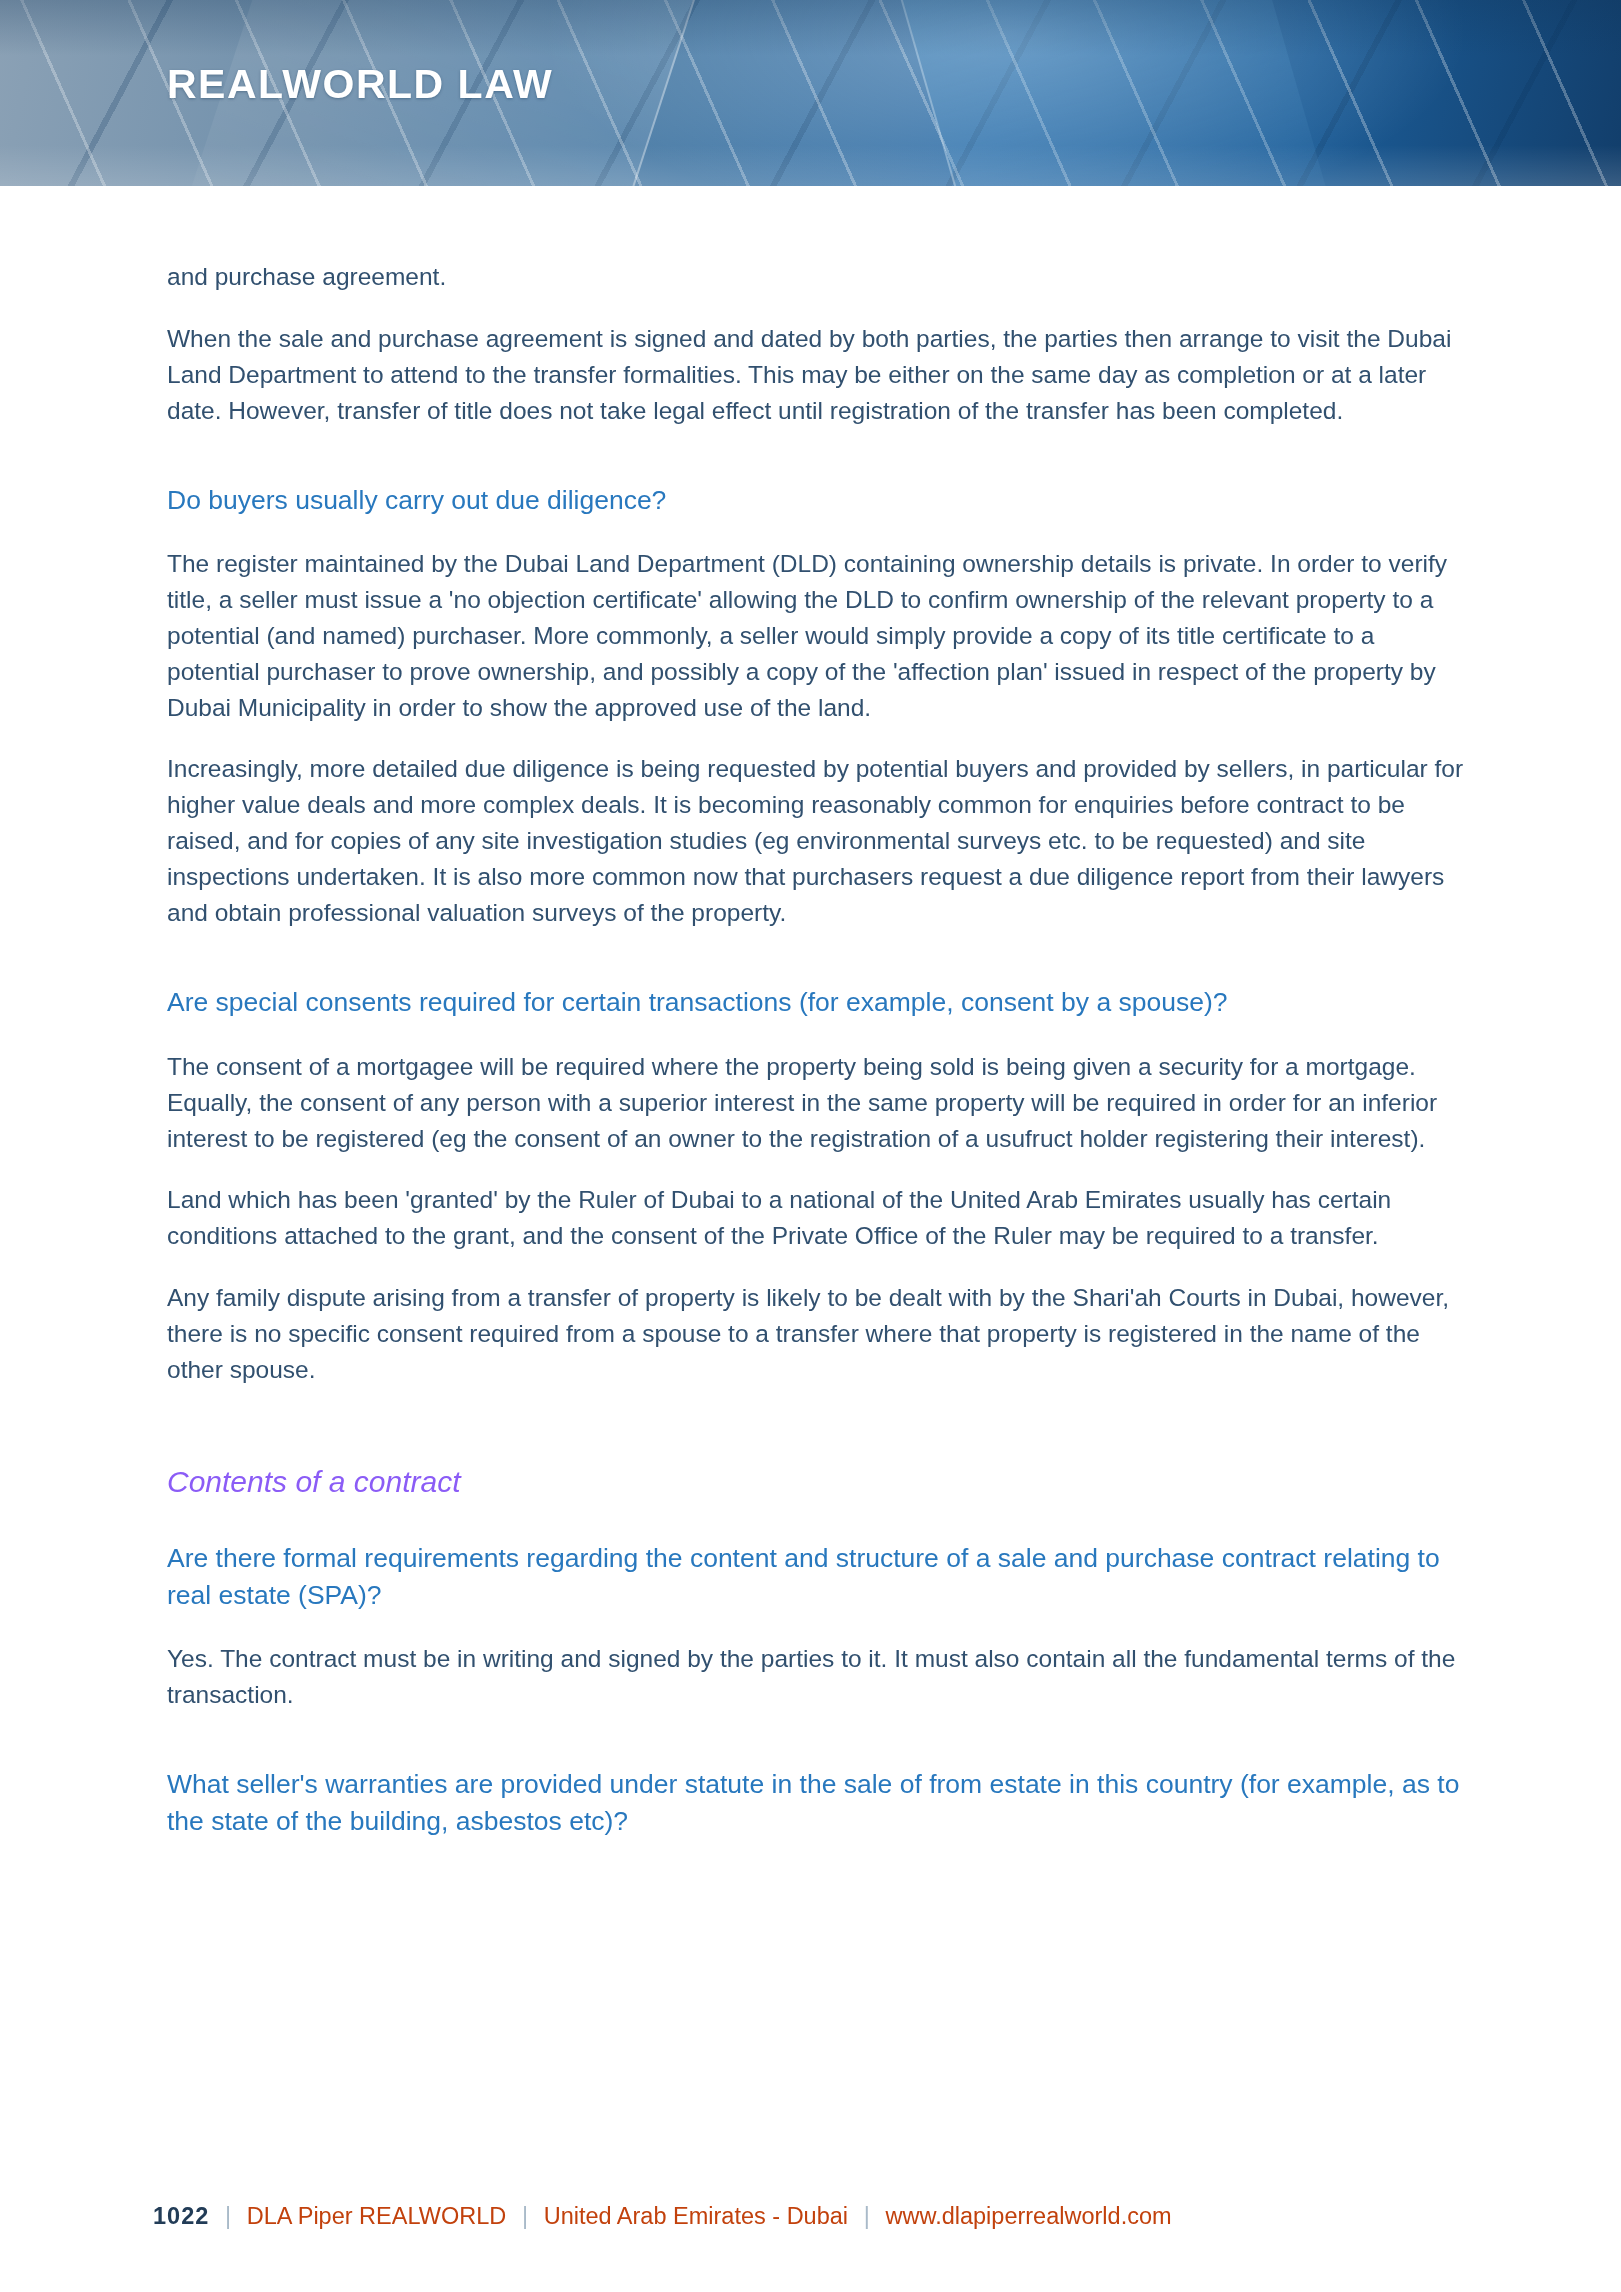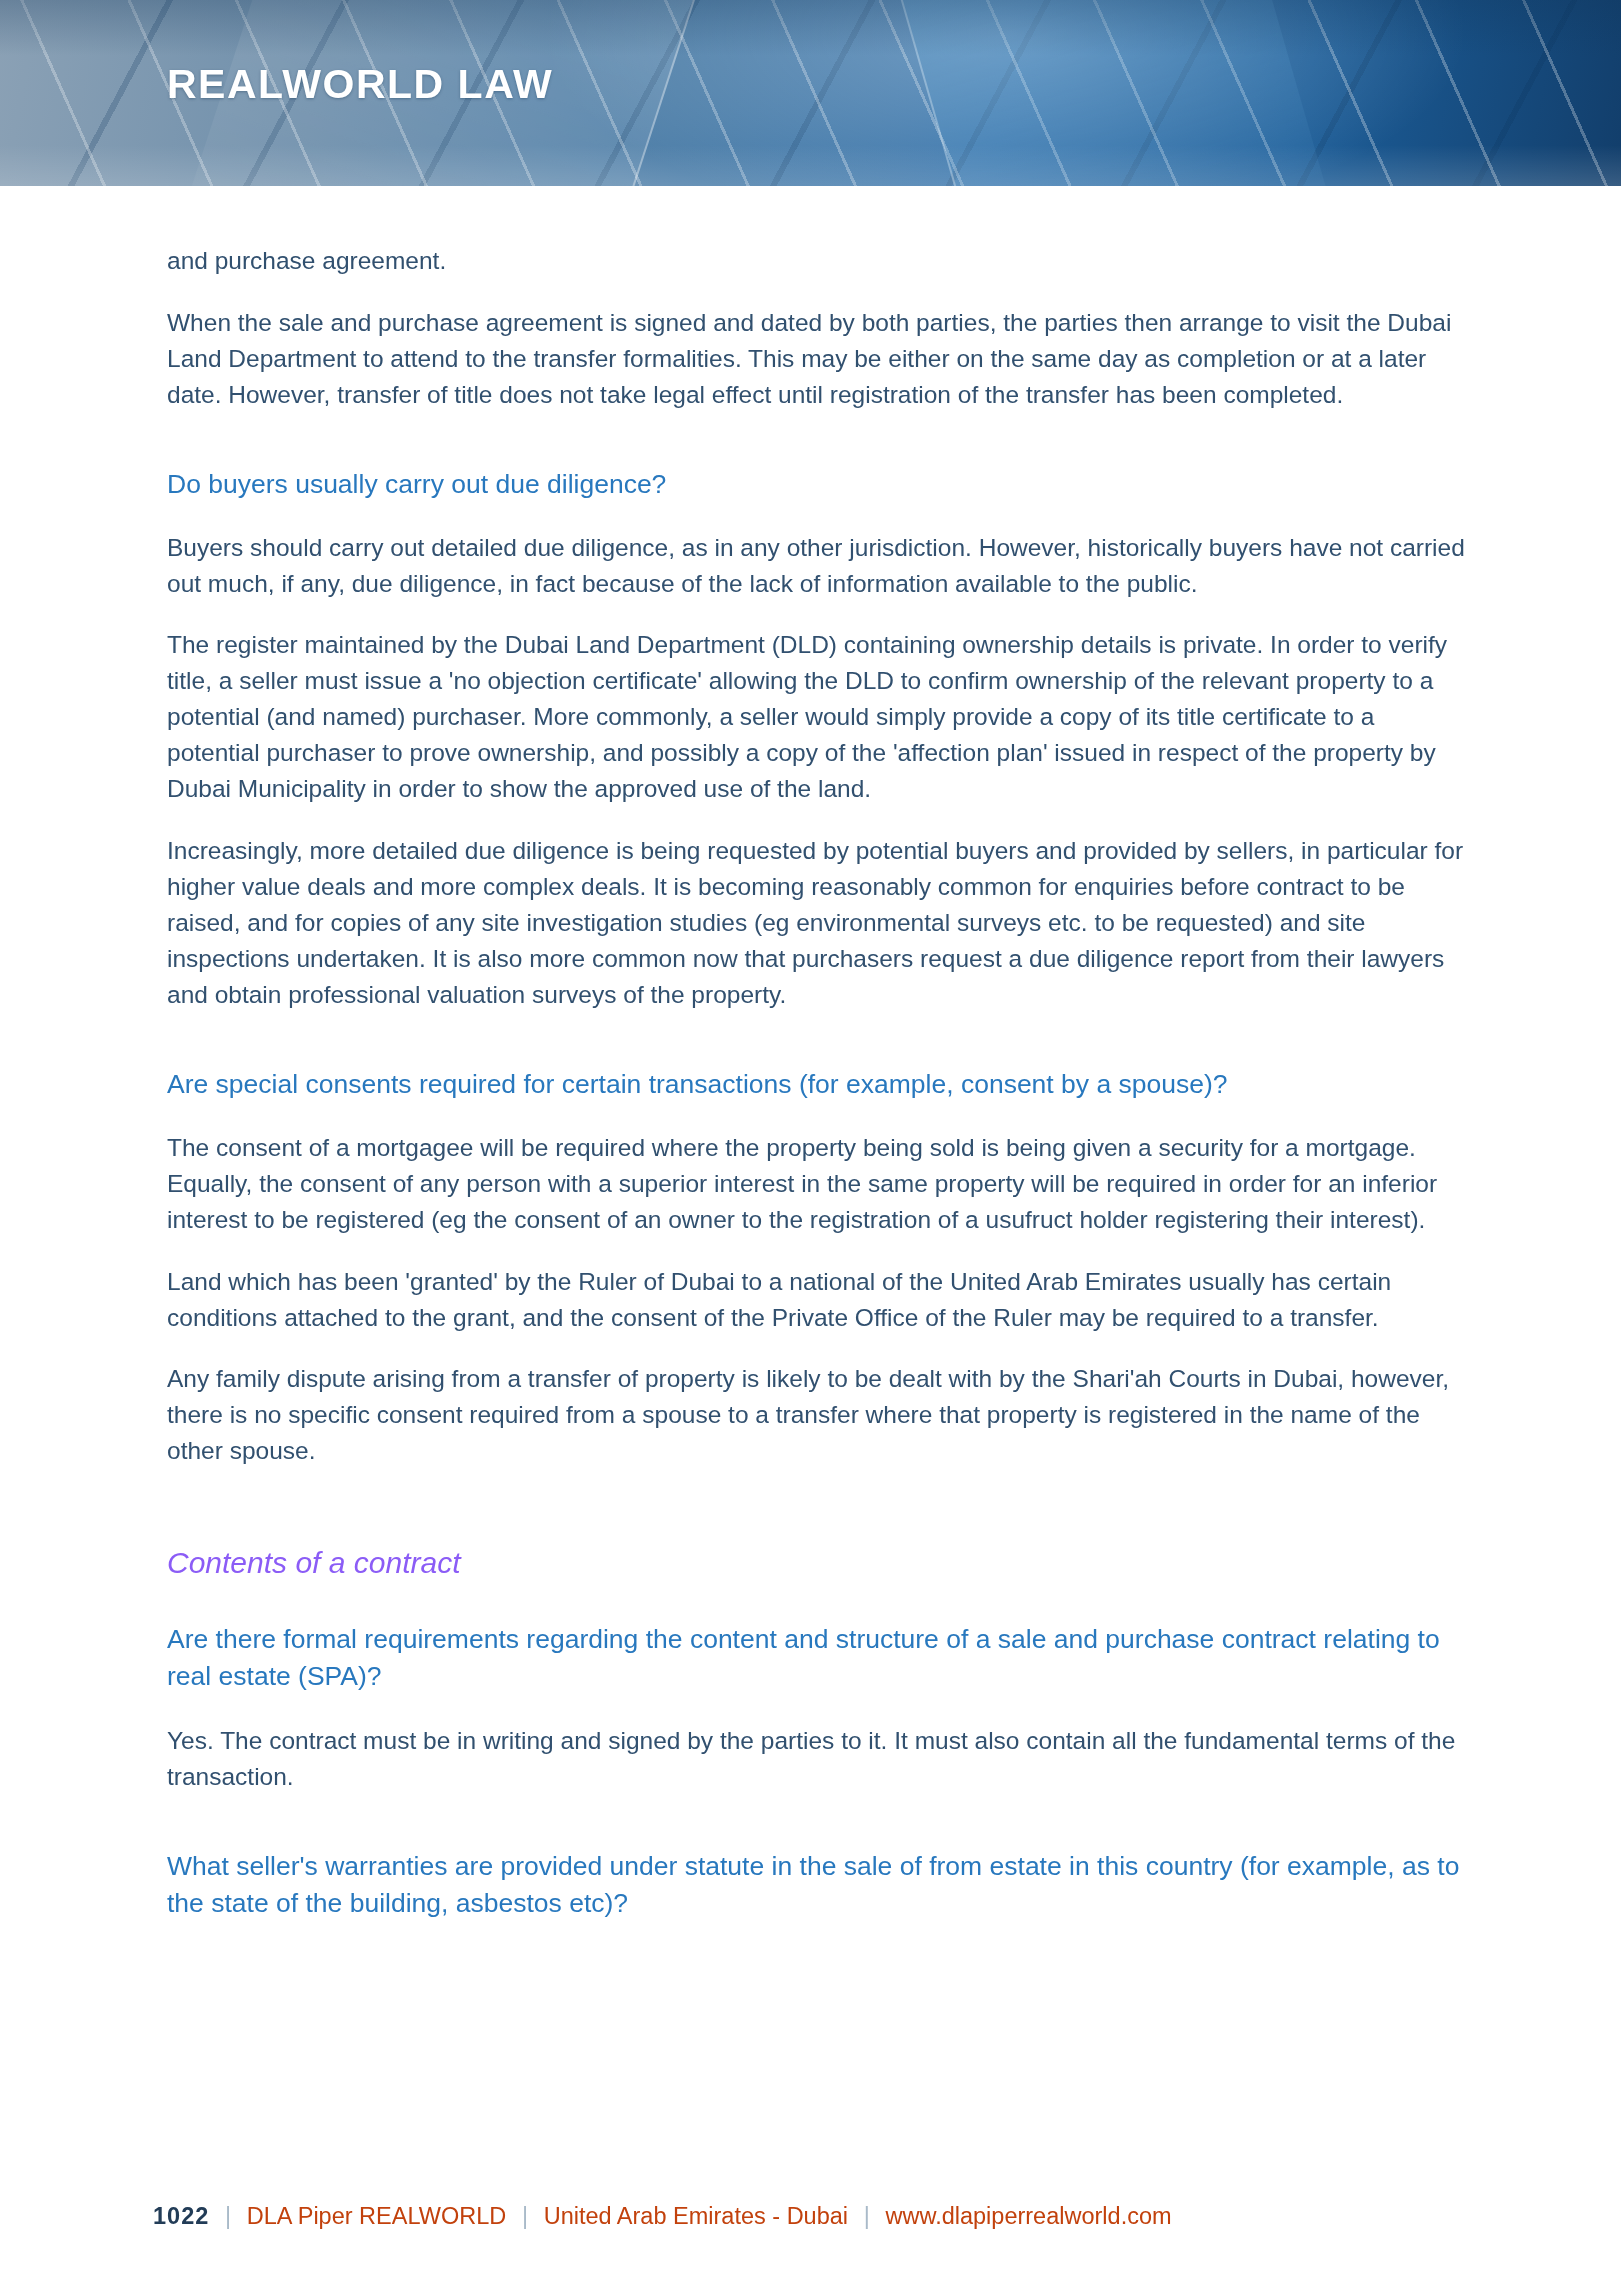--- a/index.html
+++ b/index.html
@@ -64,20 +64,21 @@
     font-size: 41px;
     font-weight: bold;
     letter-spacing: 1.5px;
     padding: 61px 0 0 167px;
     text-shadow: 0 1px 2.9px rgba(10,40,70,0.35);
   }
 
   
   .content {
     padding: 57px 151px 0 167px;
+    margin-top: 16px;
   }
   .para {
     color: #31506f;
     font-size: 24.5px;
     line-height: 36px;
     margin-bottom: 25.5px;
   }
   .q-heading {
     color: #2878be;
     font-size: 26.5px;
@@ -128,21 +129,20 @@
     <div class="glass-wedge-a"></div>
     <div class="glass-wedge-b"></div>
     <h1 class="banner-title">REALWORLD LAW</h1>
   </header>
 
   <main class="content">
     <p class="para">and purchase agreement.</p>
     <p class="para">When the sale and purchase agreement is signed and dated by both parties, the parties then arrange to visit the Dubai Land Department to attend to the transfer formalities. This may be either on the same day as completion or at a later date. However, transfer of title does not take legal effect until registration of the transfer has been completed.</p>
 
     <h2 class="q-heading">Do buyers usually carry out due diligence?</h2>
-    <p class="para">Buyers should carry out detailed due diligence, as in any other jurisdiction. However, historically buyers have not carried out much, if any, due diligence, in fact because of the lack of information available to the public.</p>
     <p class="para">The register maintained by the Dubai Land Department (DLD) containing ownership details is private. In order to verify title, a seller must issue a 'no objection certificate' allowing the DLD to confirm ownership of the relevant property to a potential (and named) purchaser. More commonly, a seller would simply provide a copy of its title certificate to a potential purchaser to prove ownership, and possibly a copy of the 'affection plan' issued in respect of the property by Dubai Municipality in order to show the approved use of the land.</p>
     <p class="para">Increasingly, more detailed due diligence is being requested by potential buyers and provided by sellers, in particular for higher value deals and more complex deals. It is becoming reasonably common for enquiries before contract to be raised, and for copies of any site investigation studies (eg environmental surveys etc. to be requested) and site inspections undertaken. It is also more common now that purchasers request a due diligence report from their lawyers and obtain professional valuation surveys of the property.</p>
 
     <h2 class="q-heading">Are special consents required for certain transactions (for example, consent by a spouse)?</h2>
     <p class="para">The consent of a mortgagee will be required where the property being sold is being given a security for a mortgage. Equally, the consent of any person with a superior interest in the same property will be required in order for an inferior interest to be registered (eg the consent of an owner to the registration of a usufruct holder registering their interest).</p>
     <p class="para">Land which has been 'granted' by the Ruler of Dubai to a national of the United Arab Emirates usually has certain conditions attached to the grant, and the consent of the Private Office of the Ruler may be required to a transfer.</p>
     <p class="para">Any family dispute arising from a transfer of property is likely to be dealt with by the Shari'ah Courts in Dubai, however, there is no specific consent required from a spouse to a transfer where that property is registered in the name of the other spouse.</p>
 
     <h2 class="section-heading">Contents of a contract</h2>
 

